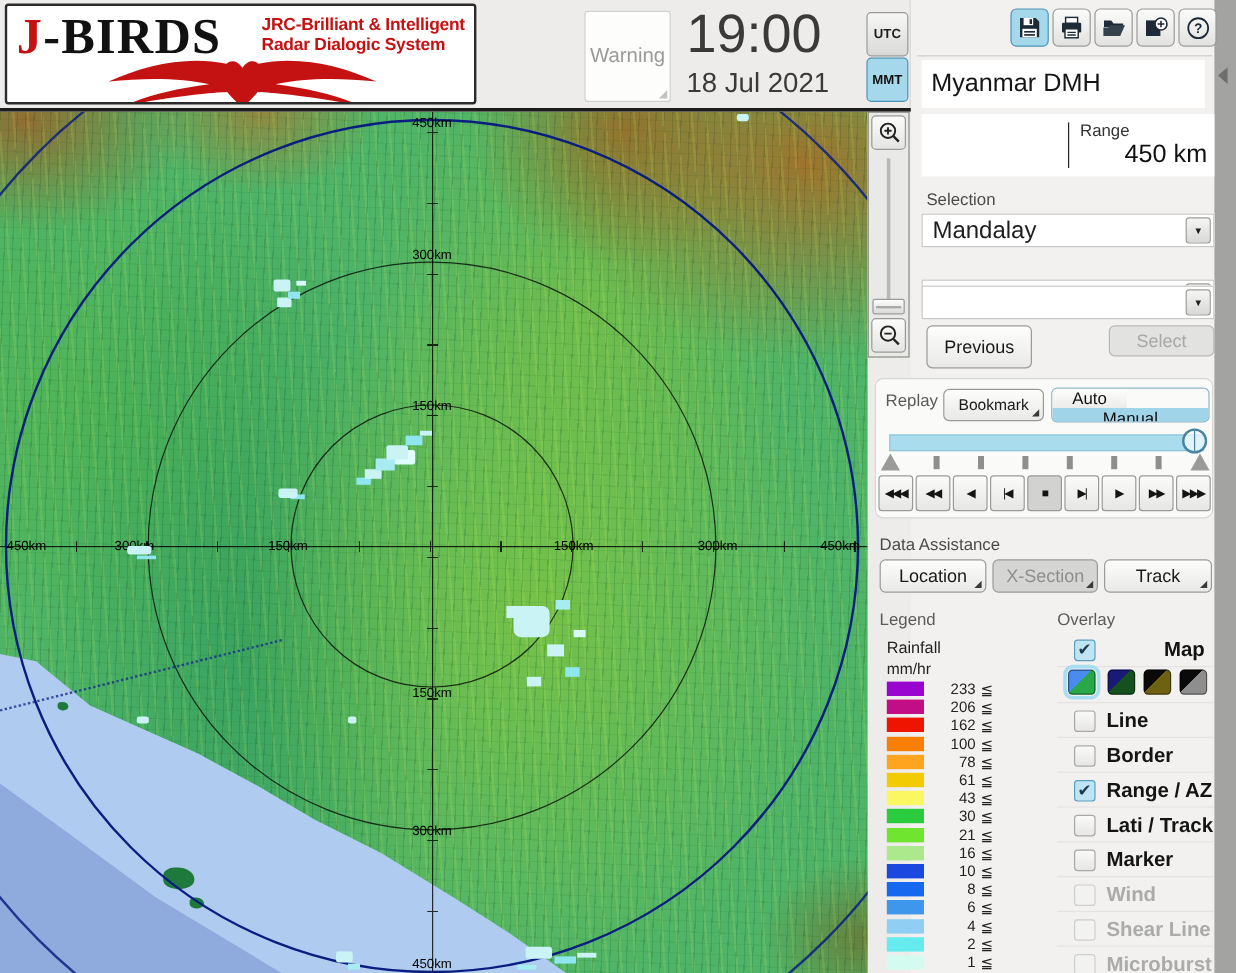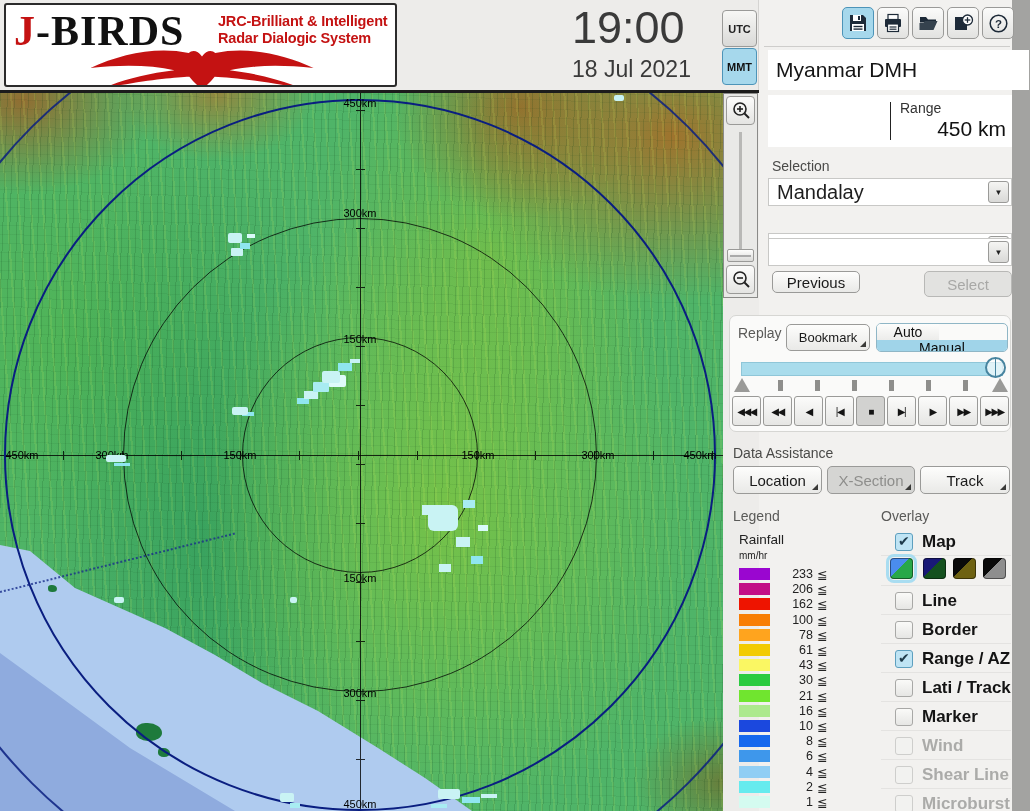--- a/index.html
+++ b/index.html
@@ -41,21 +41,21 @@
   #collapse-arrow { left:1015px; top:56px; width:0; height:0;
     border-top:7px solid transparent; border-bottom:7px solid transparent;
     border-right:8px solid #6E6E6C; cursor:pointer; }
 
   .tool-btn { top:7px; width:32px; height:32px; border:1px solid #9A9A98; border-radius:5px;
     background:linear-gradient(#FBFBFA,#E2E2E0); display:flex; align-items:center;
     justify-content:center; cursor:pointer; }
   .tool-btn.active { background:#A6D8EC; border-color:#4D94B8; }
   #toolbar-rule { left:764px; top:46px; width:246px; height:1px; background:#CECDCB; }
 
-  #station-box { left:768px; top:50px; width:261px; height:40px; background:#FFFFFF;padding-left:42px; }
+  #station-box { left:768px; top:50px; width:236px; height:40px; background:#FFFFFF;padding-left:42px; }
   #station-title { position:absolute; left:8px; top:8px; font-size:21px; color:#151515; }
 
   #range-box { left:768px; top:95px; width:244px; height:52px; background:#FFFFFF; }
   #range-divider { position:absolute; left:122px; top:7px; width:1px; height:38px; background:#222; }
   #range-label { position:absolute; left:132px; top:5px; font-size:14px; color:#333; }
   #range-value { position:absolute; right:6px; top:22px; font-size:21px; color:#111; }
 
   #selection-label { left:772px; top:158px; font-size:14px; color:#4A4A48; }
   .dropdown { left:768px; width:244px; height:28px; background:#FFFFFF; border:1px solid #C8C8C6;
     display:flex; align-items:center; cursor:pointer; }
@@ -63,21 +63,21 @@
   .dd-arrow { width:21px; height:22px; margin-right:2px; border:1px solid #9A9A98; border-radius:3px;
     background:linear-gradient(#F5F5F3,#D9D9D7); font-size:8px; color:#222;
     display:flex; align-items:center; justify-content:center; }
 
   .btn { border:1px solid #9A9A98; border-radius:5px; background:linear-gradient(#FDFDFC,#E9E9E7);
     font-size:15px; color:#1A1A1A; display:flex; align-items:center; justify-content:center; cursor:pointer; }
   .btn.disabled { background:#E2E2E0; color:#A8A8A6; border-color:#B8B8B6; cursor:default; }
   .btn.pressed { background:#D5D5D3; color:#8E8E8C; }
   .corner::after { content:""; position:absolute; right:3px; bottom:3px;
     border-left:6px solid transparent; border-bottom:6px solid #3A3A38; }
-  #previous-btn { left:772px; top:271px; width:88px; height:22px; }
+  #previous-btn { left:772px; top:271px; width:88px; height:36px; }
   #select-btn { left:924px; top:271px; width:88px; height:26px; }
 
   
   #replay-box { left:729px; top:315px; width:282px; height:117px; background:#FAFAF9;
     border:1px solid #D6D6D3; border-radius:7px; }
   #replay-label { position:absolute; left:8px; top:9px; font-size:14px; color:#5A5A58; }
   #bookmark-btn { position:absolute; left:56px; top:8px; width:84px; height:27px; font-size:13px; }
   #automan { position:absolute; left:146px; top:7px; width:132px; height:29px;
     border:1px solid #8FB6C6; border-radius:5px; overflow:hidden; display:flex;flex-direction:column; }
   #auto-btn { width:62px; background:linear-gradient(#FDFDFC,#ECECEA); font-size:14px; color:#111;
@@ -100,21 +100,21 @@
   .pb-btn.pressed { background:#D2D2D0; }
 
   #da-label { left:733px; top:445px; font-size:14px; color:#4A4A48; }
   #location-btn { left:733px; top:466px; width:89px; height:28px; }
   #xsection-btn { left:827px; top:466px; width:88px; height:28px; }
   #track-btn { left:920px; top:466px; width:90px; height:28px; }
 
   
   #legend-label { left:733px; top:508px; font-size:14px; color:#5A5A58; }
   #legend-unit1 { left:739px; top:532px; font-size:13.5px; color:#222; }
-  #legend-unit2 { left:739px; top:550px; font-size:10px; color:#222; }
+  #legend-unit2 { left:739px; top:550px; font-size:13px; color:#222; }
   .lg-row { position:absolute; left:739px; width:120px; height:15px; }
   .lg-sw { position:absolute; left:0; top:1px; width:31px; height:12px; }
   .lg-val { position:absolute; left:32px; top:0; width:42px; text-align:right; font-size:12.5px; color:#222; }
   .lg-op { position:absolute; left:78px; top:0; font-size:12.5px; color:#222; }
 
   
   #overlay-label { left:881px; top:508px; font-size:14px; color:#5A5A58; }
   .ov-row { position:absolute; left:881px; width:130px; height:28px; border-bottom:1px solid #E4E3E1;
     display:flex; align-items:center; cursor:pointer; }
   .cb { width:18px; height:18px; margin-left:14px; border:1px solid #A8A8A6; border-radius:3px;
@@ -261,20 +261,23 @@
       <div>Radar  Dialogic  System</div>
     </div>
     <div id="logo-title"><span class="j">J</span><span>-BIRDS</span></div>
     <svg id="logo-eagle" viewBox="0 0 400 80">
       <path d="M200 20 C192 8 182 9 177 14 C120 2 58 16 6 40 C62 34 112 35 152 44
                C102 50 58 62 26 76 C92 62 152 56 178 55 C184 63 192 70 200 78
                C208 70 216 63 222 55 C248 56 308 62 374 76 C342 62 298 50 248 44
                C288 35 338 34 394 40 C342 16 280 2 223 14 C218 9 208 8 200 20 Z" fill="#C41212"></path>
     </svg>
   </div>
+  <div id="warning-btn" class="abs">
+    <span>Warning</span>
+  </div>
   <div id="clock-time" class="abs">19:00</div>
   <div id="clock-date" class="abs">18 Jul 2021</div>
   <div id="tz-utc" class="tz-btn abs">UTC</div>
   <div id="tz-mmt" class="tz-btn abs">MMT</div>
   <div id="header-divider" class="abs"></div>
 </div>
 <div id="header-bottom" class="abs"></div>
 
 <div id="panel-bg" class="abs"></div>
 <div id="edge-strip" class="abs"></div>
@@ -462,21 +465,21 @@
     <span class="lg-op">≦</span>
   </div>
 <div class="lg-row" style="top:795px;">
     <span class="lg-sw" style="background: rgb(212, 251, 240);"></span>
     <span class="lg-val">1</span>
     <span class="lg-op">≦</span>
   </div>
 
 <div id="overlay-label" class="abs">Overlay</div>
 
-<div class="ov-row" style="top:528px;">
+<div class="ov-row" style="top:528px;gap:48px;">
   <span class="cb checked"></span>
   <span class="ov-label">Map</span>
 </div>
 <div id="swatch-row">
   <span class="map-sw selected" style="left: 9px; background: linear-gradient(135deg, rgb(74, 140, 238) 0px, rgb(74, 140, 238) 45%, rgb(40, 168, 72) 45%);"></span>
   <span class="map-sw" style="left: 42px; background: linear-gradient(135deg, rgb(25, 25, 119) 0px, rgb(25, 25, 119) 45%, rgb(20, 81, 30) 45%);"></span>
   <span class="map-sw" style="left: 72px; background: linear-gradient(135deg, rgb(10, 10, 10) 0px, rgb(10, 10, 10) 45%, rgb(110, 98, 18) 45%);"></span>
   <span class="map-sw" style="left: 102px; background: linear-gradient(135deg, rgb(10, 10, 10) 0px, rgb(10, 10, 10) 45%, rgb(142, 142, 142) 45%);"></span>
 </div>
 <div class="ov-row" style="top:587px;">

